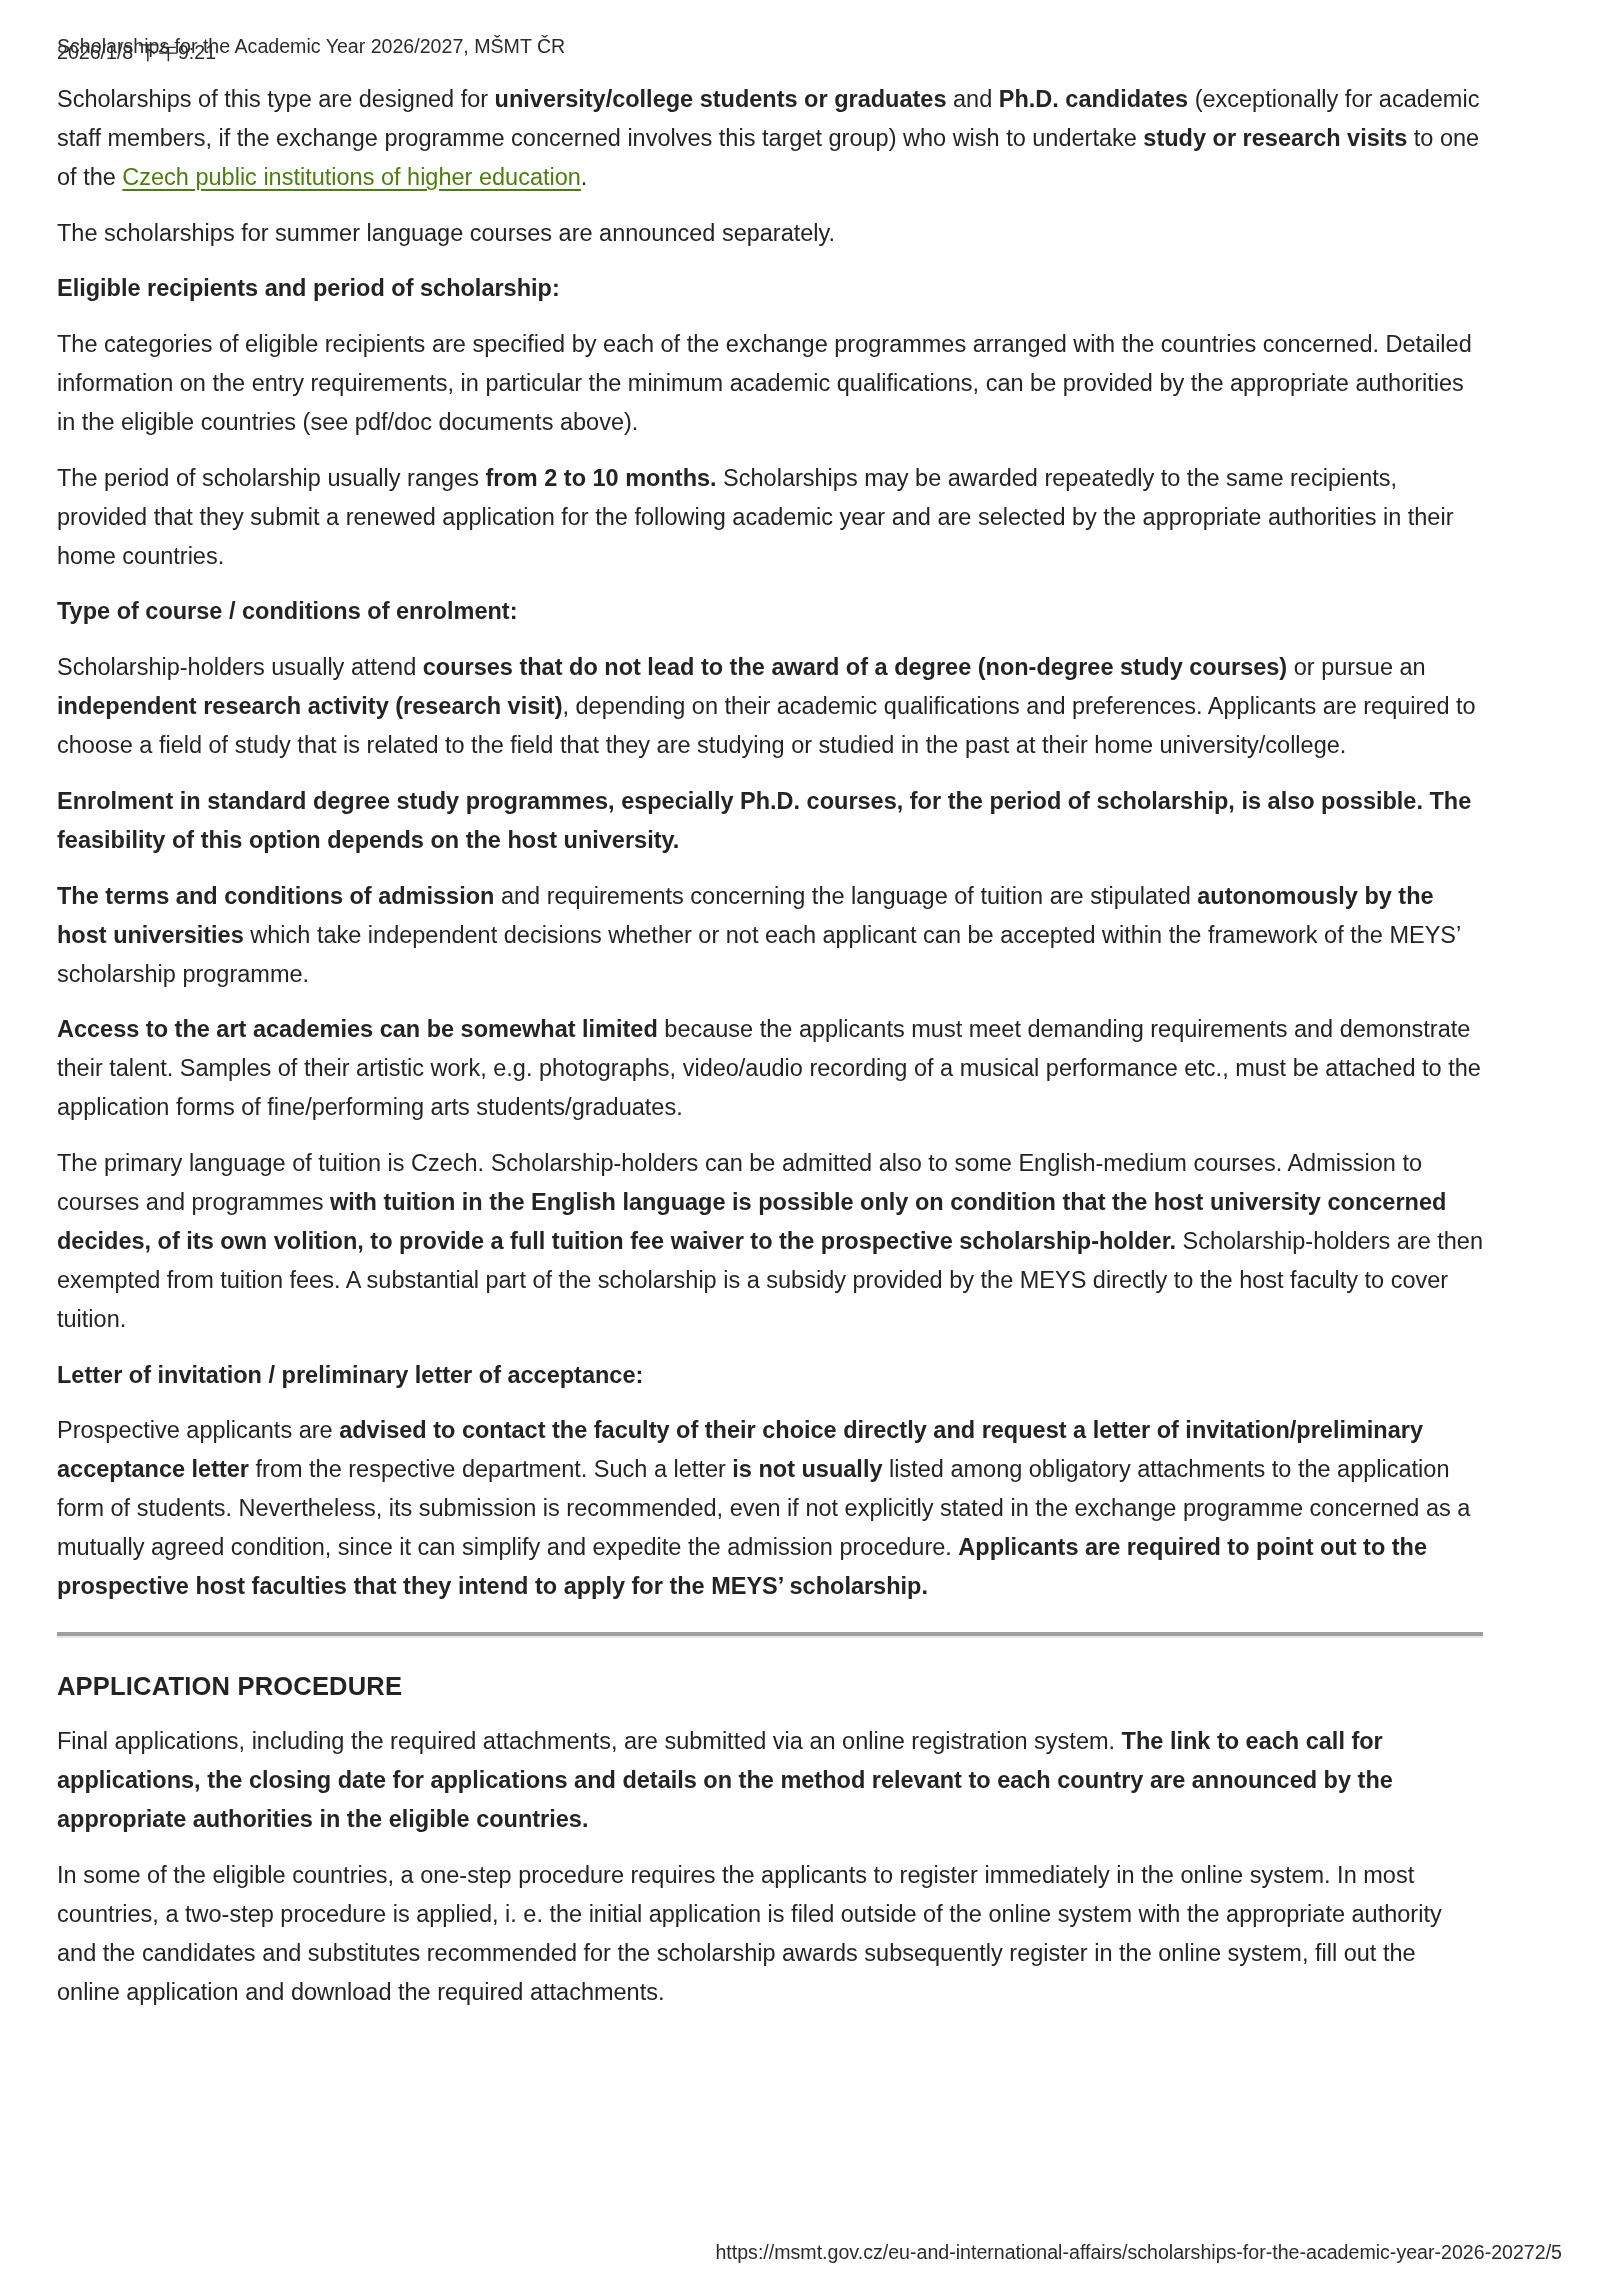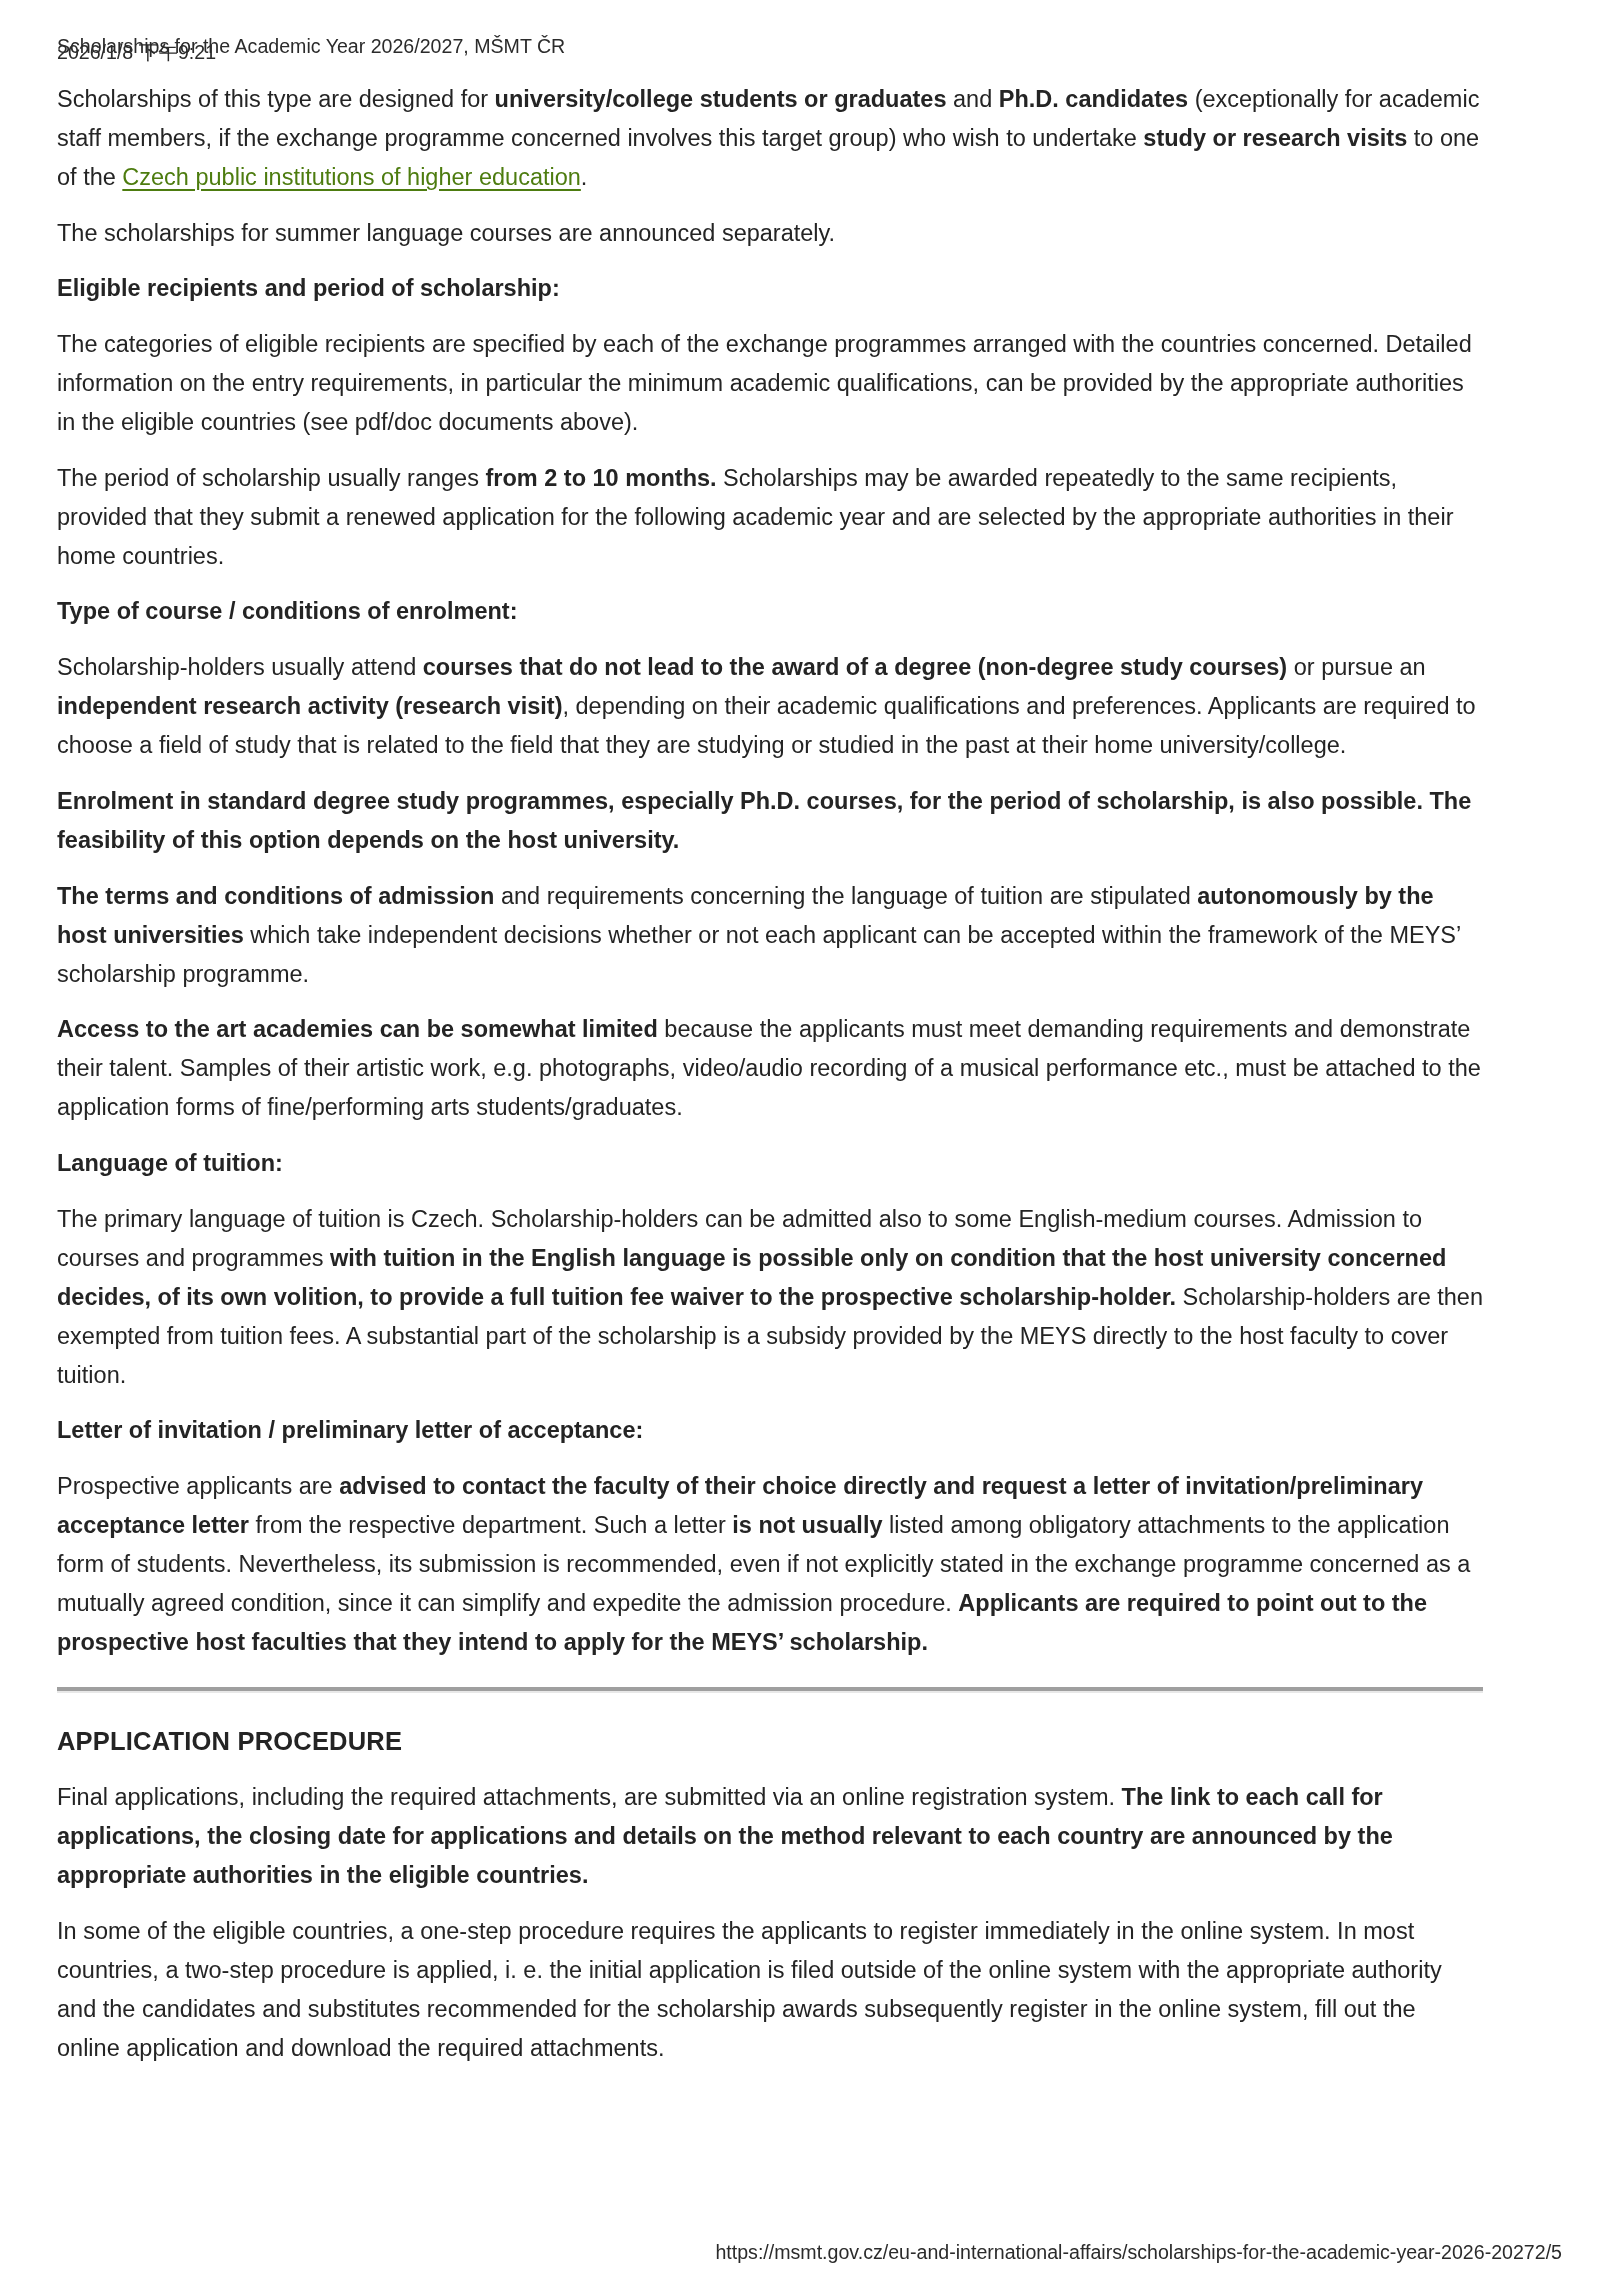--- a/index.html
+++ b/index.html
@@ -81,21 +81,20 @@
       <p><span>Scholarships of this type are designed for </span><strong>university/college students or graduates</strong><span> and </span><strong>Ph.D. candidates</strong><span> (exceptionally for academic staff members, if the exchange programme concerned involves this target group) who wish to undertake </span><strong>study or research visits</strong><span> to one of the </span><a>Czech public institutions of higher education</a><span>.</span></p>
       <p><span>The scholarships for summer language courses are announced separately.</span></p>
       <h3><span>Eligible recipients and period of scholarship:</span></h3>
       <p><span>The categories of eligible recipients are specified by each of the exchange programmes arranged with the countries concerned. Detailed information on the entry requirements, in particular the minimum academic qualifications, can be provided by the appropriate authorities in the eligible countries (see pdf/doc documents above).</span></p>
       <p><span>The period of scholarship usually ranges </span><strong>from 2 to 10 months.</strong><span> Scholarships may be awarded repeatedly to the same recipients, provided that they submit a renewed application for the following academic year and are selected by the appropriate authorities in their home countries.</span></p>
       <h3><span>Type of course / conditions of enrolment:</span></h3>
       <p><span>Scholarship-holders usually attend </span><strong>courses that do not lead to the award of a degree (non-degree study courses)</strong><span> or pursue an </span><strong>independent research activity (research visit)</strong><span>, depending on their academic qualifications and preferences. Applicants are required to choose a field of study that is related to the field that they are studying or studied in the past at their home university/college.</span></p>
       <p><strong>Enrolment in standard degree study programmes, especially Ph.D. courses, for the period of scholarship, is also possible. The feasibility of this option depends on the host university.</strong></p>
       <p><strong>The terms and conditions of admission</strong><span> and requirements concerning the language of tuition are stipulated </span><strong>autonomously by the host universities</strong><span> which take independent decisions whether or not each applicant can be accepted within the framework of the MEYS’ scholarship programme.</span></p>
       <p><strong>Access to the art academies can be somewhat limited</strong><span> because the applicants must meet demanding requirements and demonstrate their talent. Samples of their artistic work, e.g. photographs, video/audio recording of a musical performance etc., must be attached to the application forms of fine/performing arts students/graduates.</span></p>
-      <h3><span>Language of tuition:</span></h3>
       <p><span>The primary language of tuition is Czech. Scholarship-holders can be admitted also to some English-medium courses. Admission to courses and programmes </span><strong>with tuition in the English language is possible only on condition that the host university concerned decides, of its own volition, to provide a full tuition fee waiver to the prospective scholarship-holder.</strong><span>  Scholarship-holders are then exempted from tuition fees. A substantial part of the scholarship is a subsidy provided by the MEYS directly to the host faculty to cover tuition.</span></p>
       <h3><span>Letter of invitation / preliminary letter of acceptance:</span></h3>
       <p><span>Prospective applicants are </span><strong>advised to contact the faculty of their choice directly and request a letter of invitation/preliminary acceptance letter</strong><span> from the respective department. Such a letter </span><strong>is not usually</strong><span> listed among obligatory attachments to the application form of students. Nevertheless, its submission is recommended, even if not explicitly stated in the exchange programme concerned as a mutually agreed condition, since it can simplify and expedite the admission procedure. </span><strong>Applicants are required to point out to the prospective host faculties that they intend to apply for the MEYS’ scholarship.</strong></p>
       <hr class="divider">
       <h3 class="major"><span>APPLICATION PROCEDURE</span></h3>
       <p><span>Final applications, including the required attachments, are submitted via an online registration system. </span><strong>The link to each call for applications, the closing date for applications and details on the method relevant to each country are announced by the appropriate authorities in the eligible countries.</strong></p>
       <p><span>In some of the eligible countries, a one-step procedure requires the applicants to register immediately in the online system. In most countries, a two-step procedure is applied, i. e. the initial application is filed outside of the online system with the appropriate authority and the candidates and substitutes recommended for the scholarship awards subsequently register in the online system, fill out the online application and download the required attachments.</span></p>
     </main>
 
   <footer class="page-footer">

